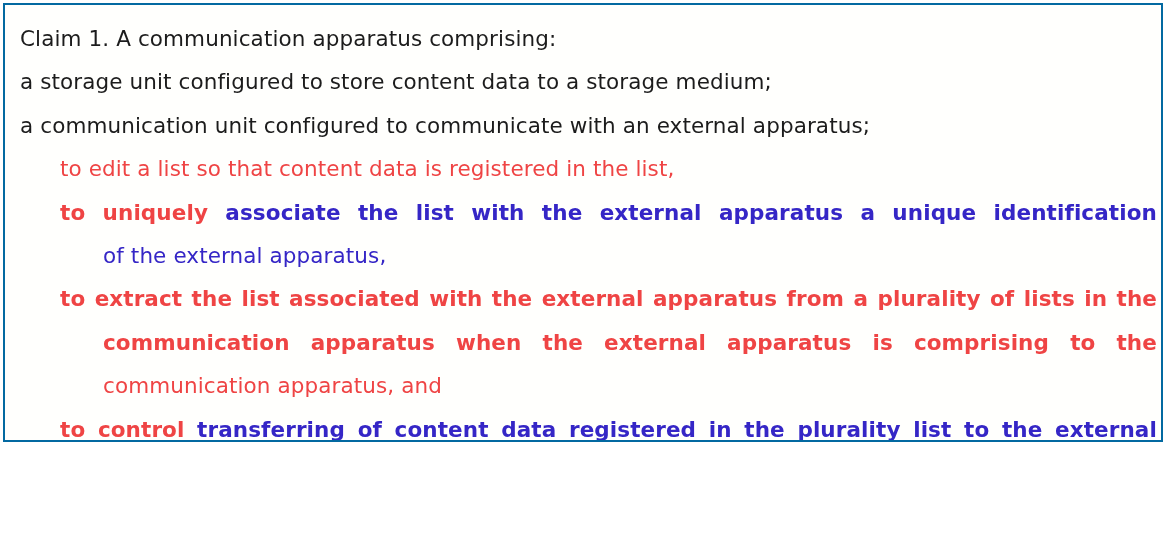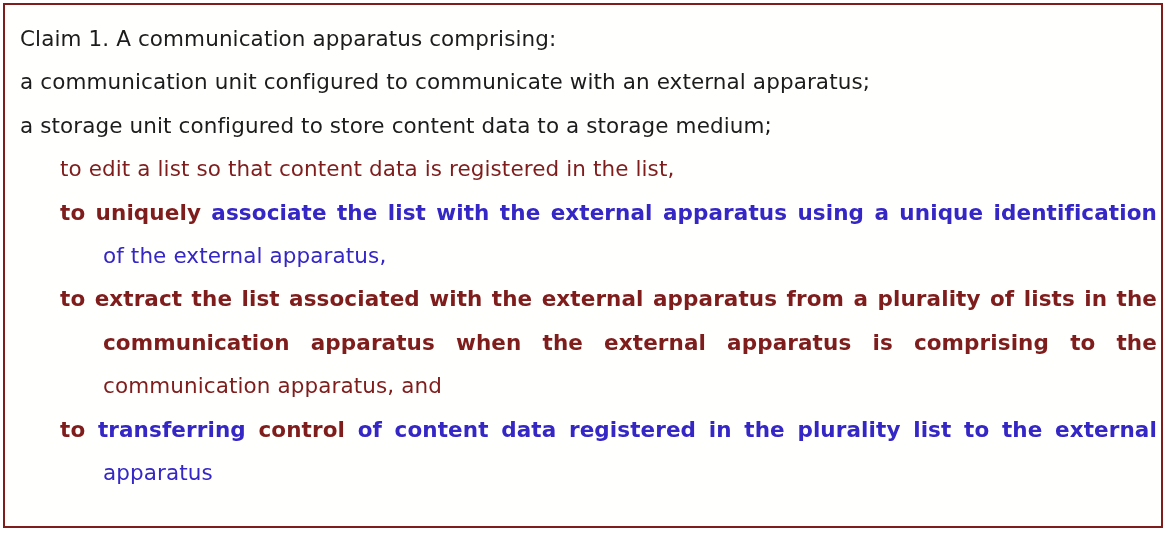--- a/index.html
+++ b/index.html
@@ -13,23 +13,23 @@
     height: 536px;
     overflow: hidden;
     font-family: "DejaVu Sans", "Liberation Sans", sans-serif;
   }
 
   #claim-box {
     position: absolute;
     left: 3px;
     top: 3px;
     width: 1160px;
-    height: 525px;
+    height: 439px;
     box-sizing: border-box;
-    border: 2px solid #7f1d1d;
+    border: 2px solid #0369a1;
     background: #fffffd;
     overflow: hidden;
   }
 
   .claim-body {
     position: absolute;
     left: 0;
     top: 0;
     right: 0;
     padding: 12px 8px 0 15px;
@@ -57,55 +57,54 @@
   }
   .justify .w {
     white-space: pre;
   }
   .justify.fill {
     justify-content: space-between;
     font-weight: bold;
   }
 
   .blue { color: #3526c6; text-align: right; }
-  .black { color: #7f1d1d; }
+  .black { color: #ef4444; }
 
   
   .m-lvl1 { width: 1097px; }
   .m-lvl2 { width: 1054px; }
 </style>
 </head>
 <body>
 
 <div id="claim-box">
   <div class="claim-body">
 
     <div class="line lvl0">Claim 1. A communication apparatus comprising:</div>
 
+    <div class="line lvl0">a storage unit configured to store content data to a storage medium;</div>
+
     <div class="line lvl0">a communication unit configured to communicate with an external apparatus;</div>
-
-    <div class="line lvl0">a storage unit configured to store content data to a storage medium;</div>
 
 
     <div id="clauses-host">
         <div>
           <div class="line lvl1"><span class="black">to edit a list so that content data is registered in the list,</span></div>
         </div>
         <div>
           <div class="line lvl1 justify fill m-lvl1">
             <span class="w black">to</span>
             <span class="w black">uniquely</span>
             <span class="w blue">associate</span>
             <span class="w blue">the</span>
             <span class="w blue">list</span>
             <span class="w blue">with</span>
             <span class="w blue">the</span>
             <span class="w blue">external</span>
             <span class="w blue">apparatus</span>
-            <span class="w blue">using</span>
             <span class="w blue">a</span>
             <span class="w blue">unique</span>
             <span class="w blue">identification</span>
           </div>
           <div class="line lvl2"><span class="blue">of the external apparatus,</span></div>
         </div>
         <div>
           <div class="line lvl1 justify fill m-lvl1">
             <span class="w black">to</span>
             <span class="w black">extract</span>
@@ -134,22 +133,22 @@
             <span class="w black">is</span>
             <span class="w black">comprising</span>
             <span class="w black">to</span>
             <span class="w black">the</span>
           </div>
           <div class="line lvl2"><span class="black">communication apparatus, and</span></div>
         </div>
         <div>
           <div class="line lvl1 justify fill m-lvl1">
             <span class="w black">to</span>
+            <span class="w black">control</span>
             <span class="w blue">transferring</span>
-            <span class="w black">control</span>
             <span class="w blue">of</span>
             <span class="w blue">content</span>
             <span class="w blue">data</span>
             <span class="w blue">registered</span>
             <span class="w blue">in</span>
             <span class="w blue">the</span>
             <span class="w blue">plurality</span>
             <span class="w blue">list</span>
             <span class="w blue">to</span>
             <span class="w blue">the</span>

